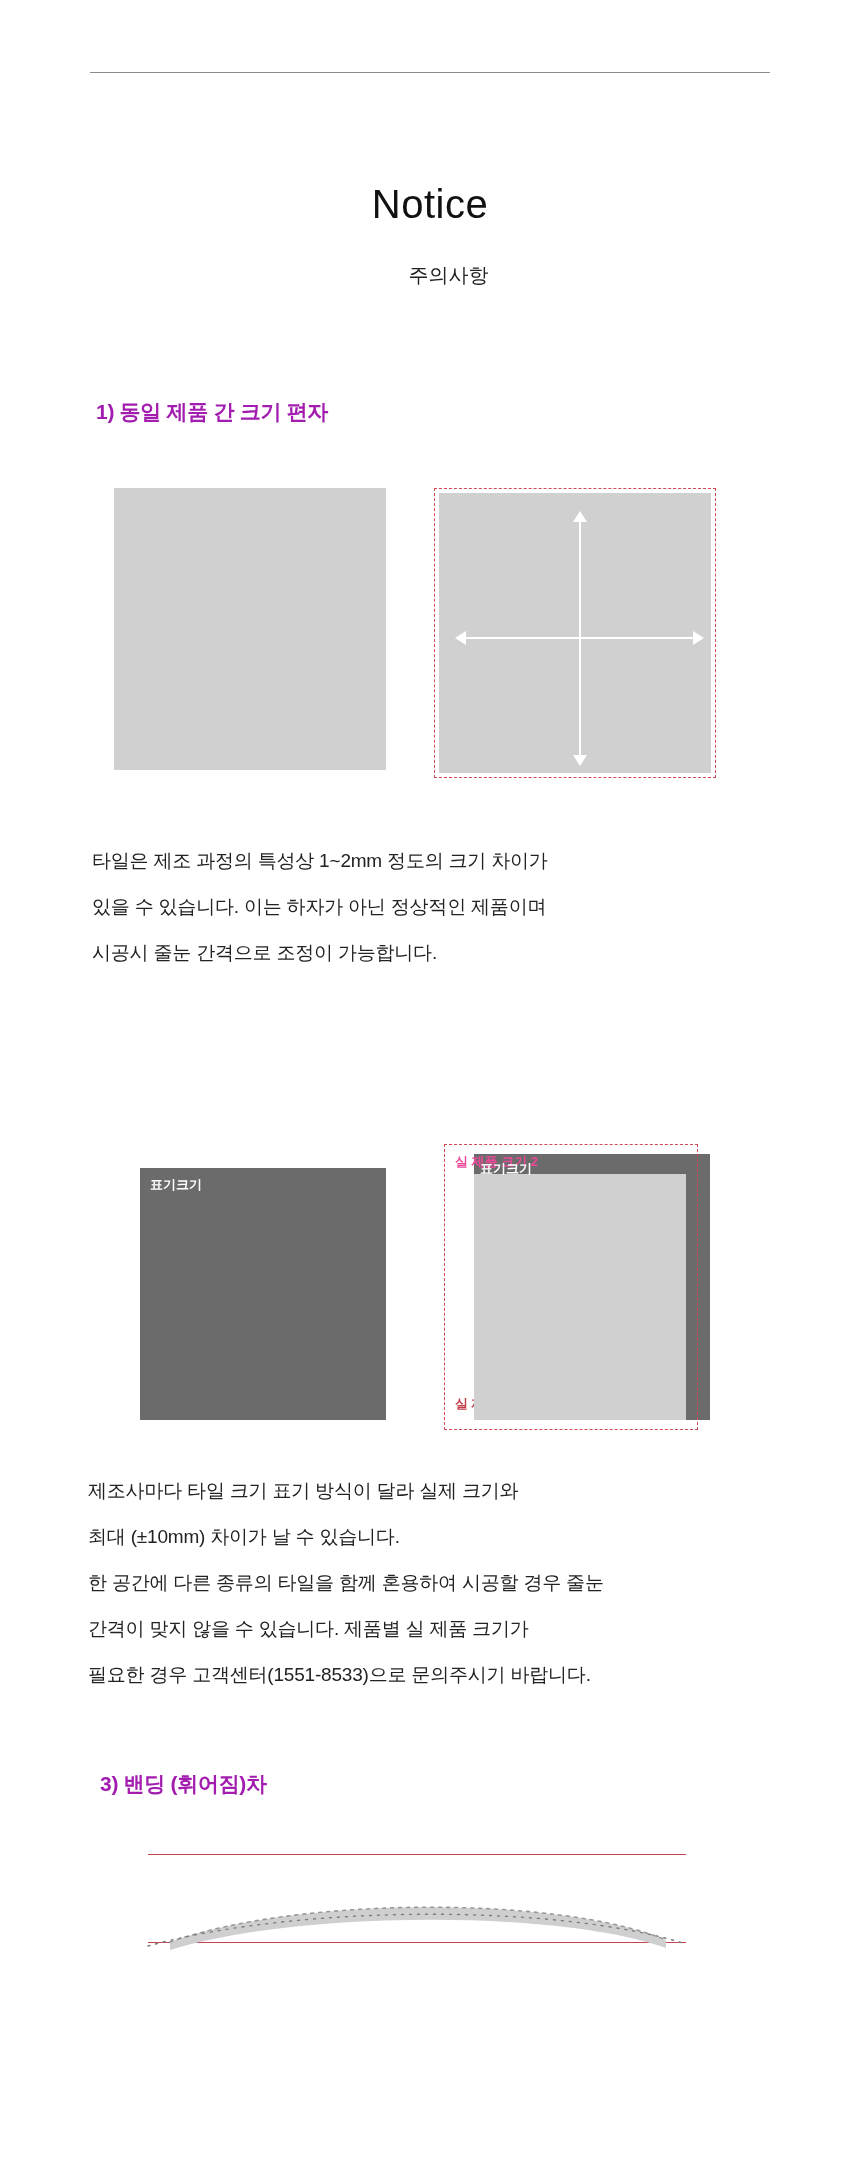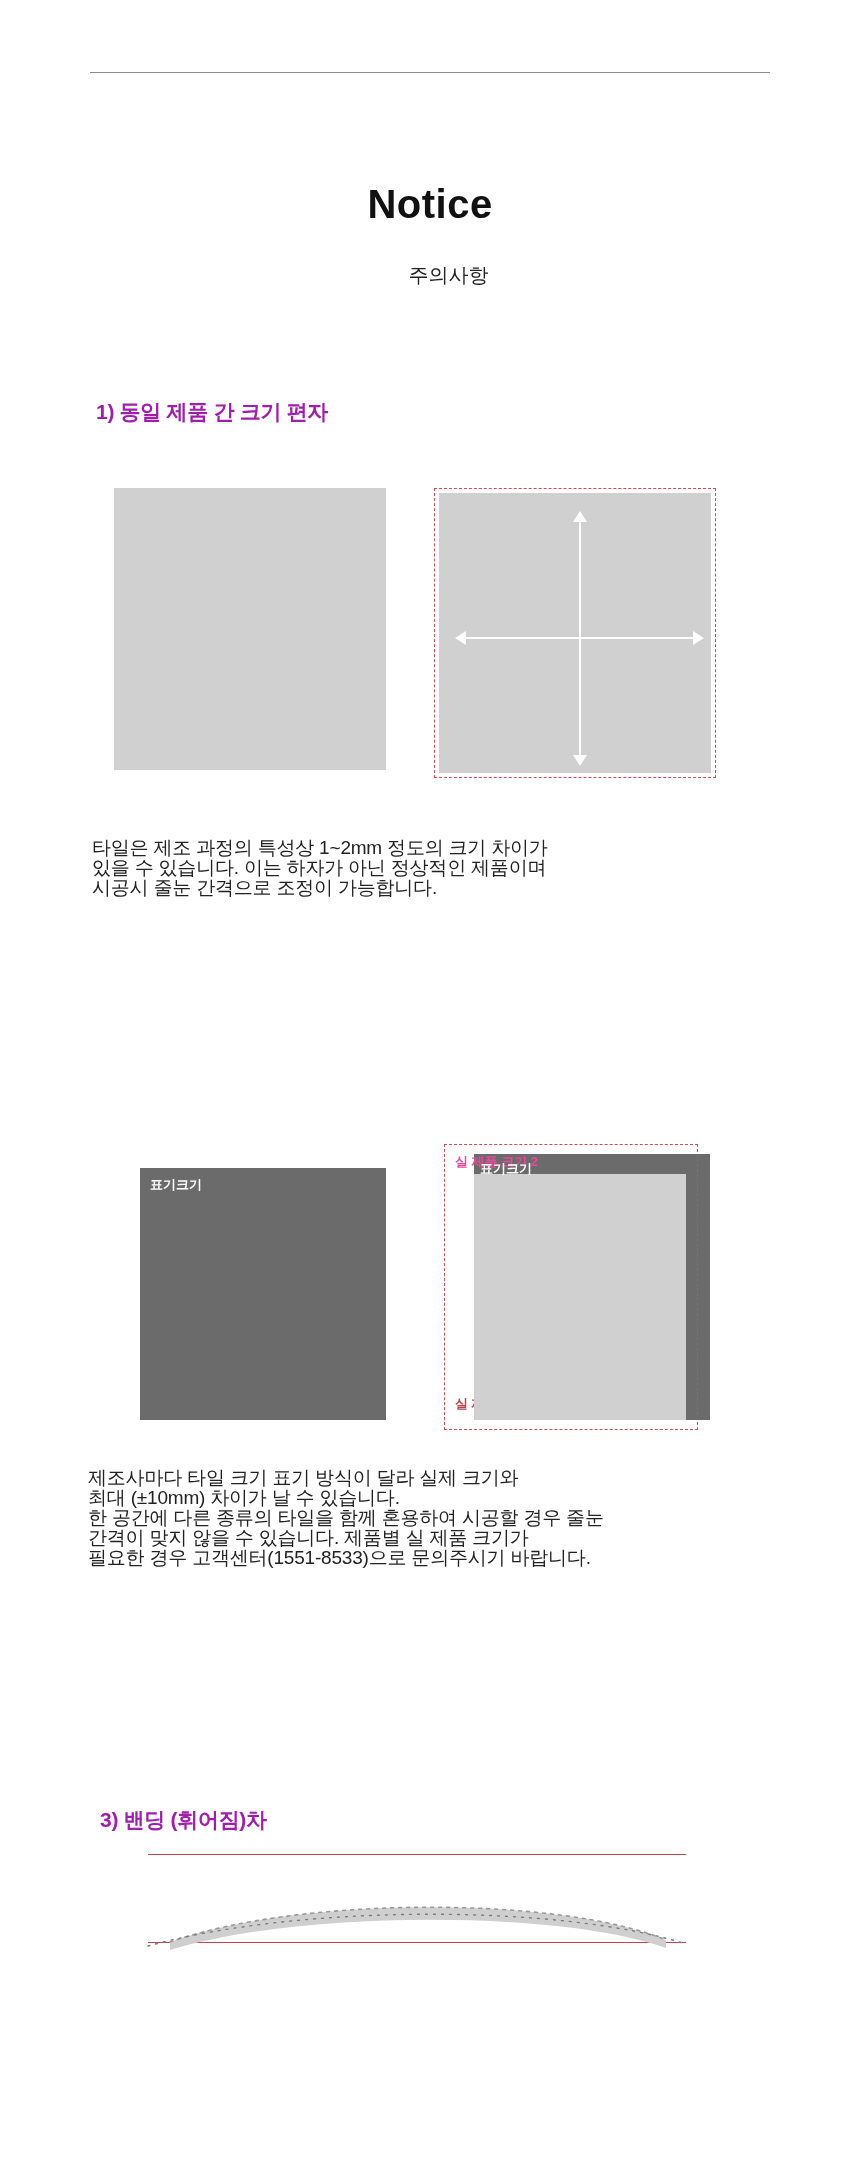--- a/index.html
+++ b/index.html
@@ -34,21 +34,21 @@
   }
 
   
   .title {
     position: absolute;
     top: 182px;
     left: 0;
     width: 860px;
     text-align: center;
     font-size: 40px;
-    font-weight: bold;
+    font-weight: normal;
     letter-spacing: 0.5px;
     color: #111111;
   }
   .subtitle {
     position: absolute;
     top: 262px;
     left: 0;
     width: 860px;
     text-align: center;
     font-size: 20px;
@@ -60,27 +60,27 @@
   
   .sec-head {
     position: absolute;
     font-size: 21px;
     font-weight: bold;
     color: #a21caf;
     letter-spacing: -0.3px;
   }
   #sec1-head { left: 96px; top: 398px; }
   #sec2-head { left: 96px; top: 1052px; }
-  #sec3-head { left: 100px; top: 1770px; margin-top: 36px; }
+  #sec3-head { left: 100px; top: 1770px; }
 
   
   .para {
     position: absolute;
     font-size: 19px;
-    line-height: 20px;
+    line-height: 46px;
     color: #222222;
     letter-spacing: -0.2px;
     white-space: pre-line;
   }
   #sec1-para { left: 92px; top: 838px; width: 700px; }
   #sec2-para { left: 88px; top: 1468px; width: 730px; }
   #sec3-para { left: 92px; top: 2020px; width: 700px; }
 
   
   .fig1 { position: absolute; left: 0; top: 488px; width: 860px; height: 290px; }

